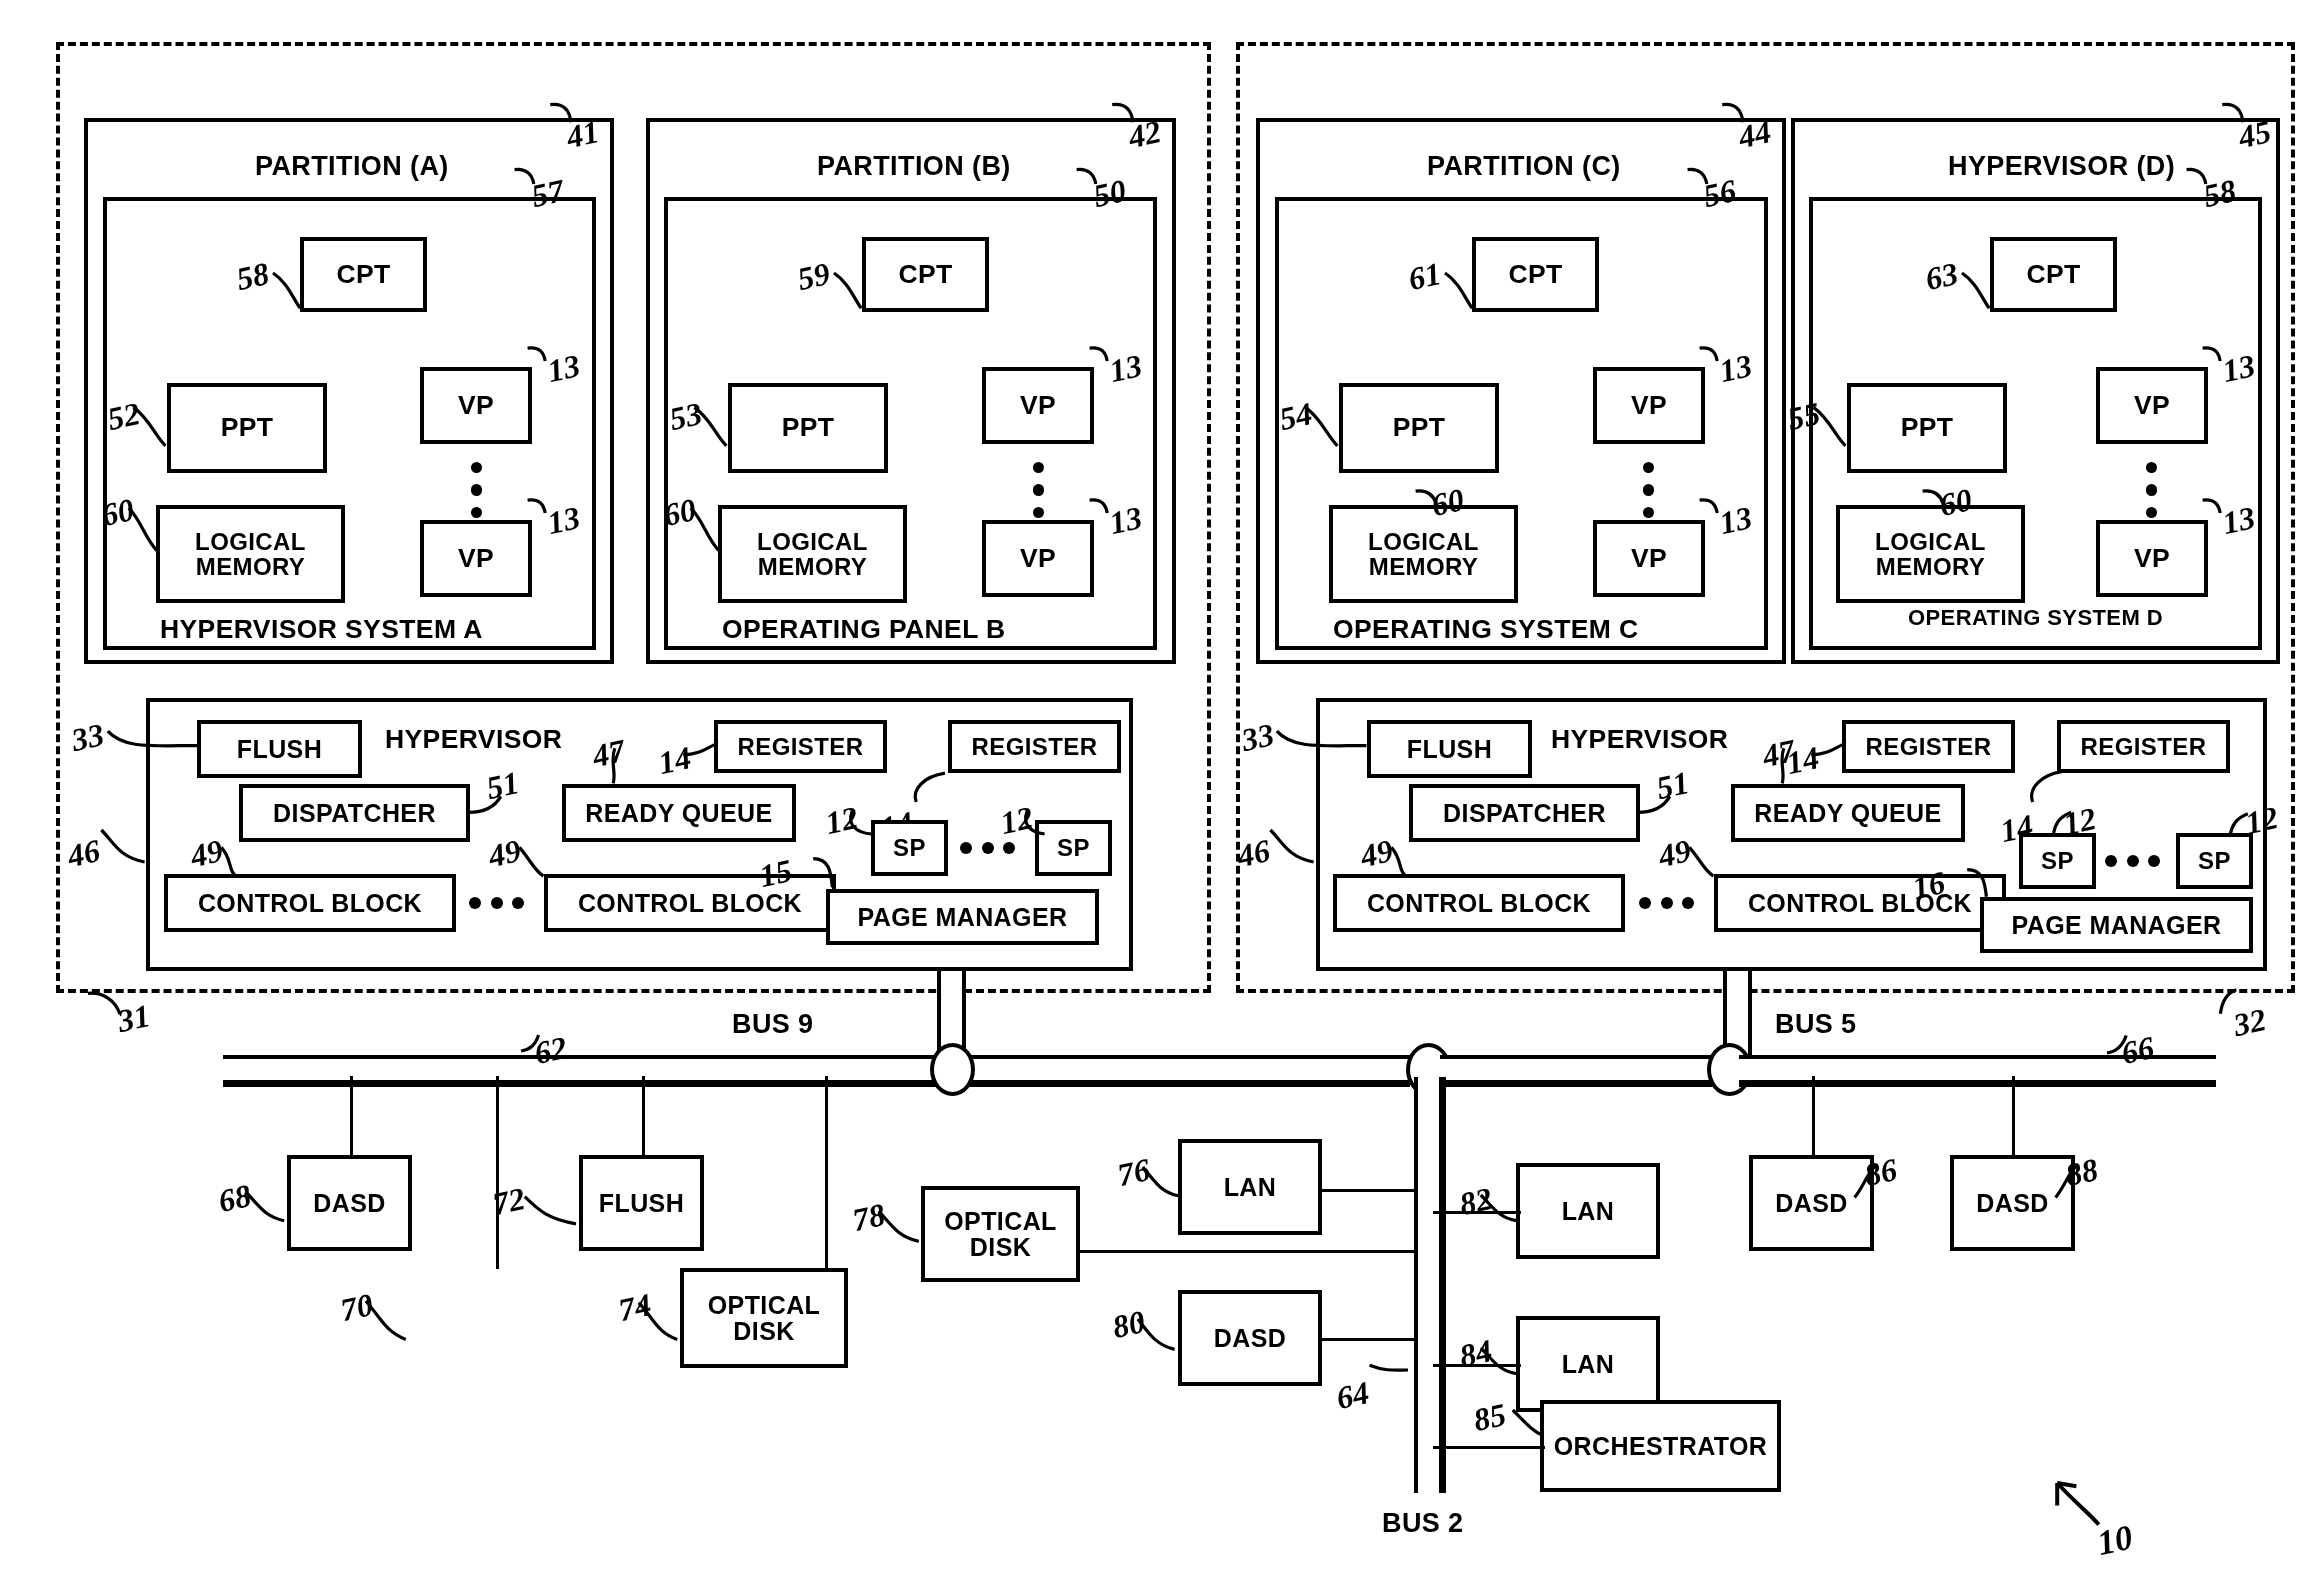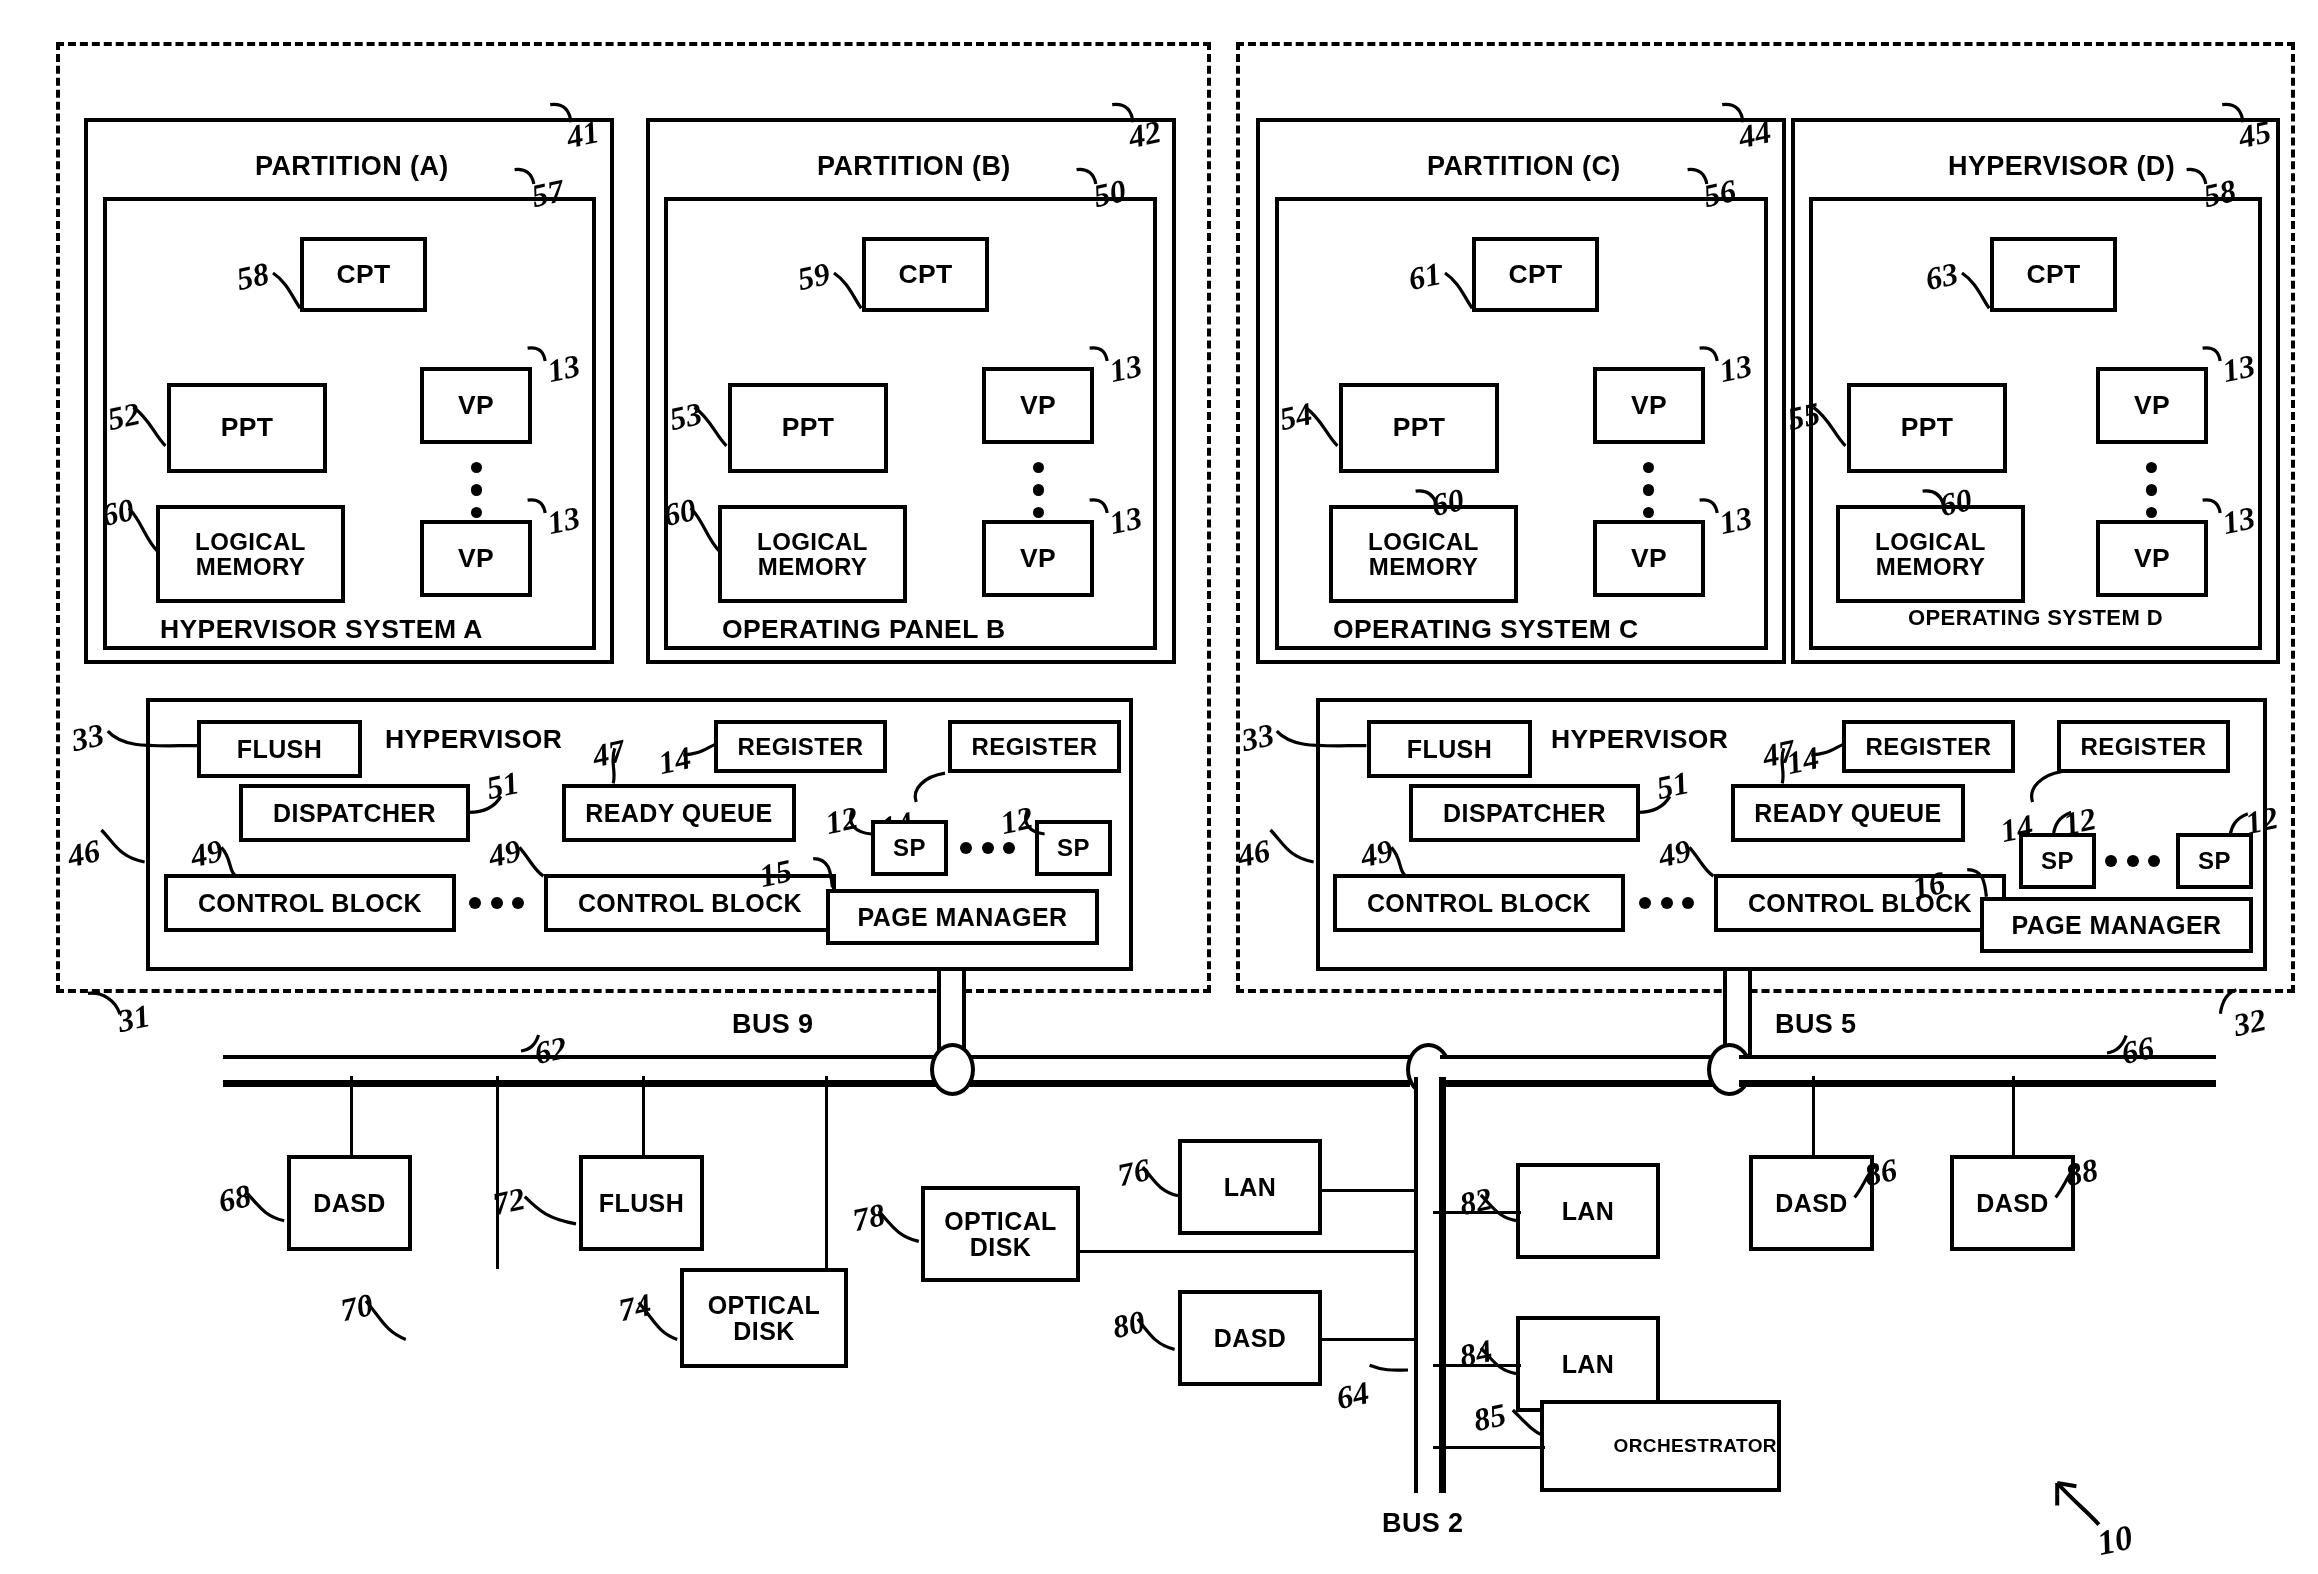--- a/index.html
+++ b/index.html
@@ -696,21 +696,21 @@
   <div class="abs box" style="left:1516px; top:1316px; width:144px; height:96px;">
     <span class="blabel" style="font-size:25px;">LAN</span>
   </div>
   <div class="wire-h" style="left:1433px; top:1364px; width:88px;"></div>
   <div class="ref" style="left:1464px; top:1338px;">84</div>
   <svg class="leader" style="left:1476px; top:1340px; width:56px; height:56px;" viewBox="0 0 70 70" width="56" height="56">
     <path d="M6,10 C22,26 28,38 50,42"></path>
   </svg>
 
   <div class="abs box" style="left:1540px; top:1400px; width:241px; height:92px;">
-    <span class="blabel" style="font-size:19px;text-align:right;">ORCHESTRATOR</span>
+    <span class="blabel" style="font-size:25px;">ORCHESTRATOR</span>
   </div>
   <div class="wire-h" style="left:1433px; top:1446px; width:112px;"></div>
   <div class="ref" style="left:1478px; top:1402px;">85</div>
   <svg class="leader" style="left:1508px; top:1402px; width:56px; height:56px;" viewBox="0 0 70 70" width="56" height="56">
     <path d="M6,10 C22,26 30,36 44,42"></path>
   </svg>
 
   <div class="wire-v" style="left:1812px; top:1076px; height:80px;"></div>
   <div class="abs box" style="left:1749px; top:1155px; width:125px; height:96px;">
     <span class="blabel" style="font-size:25px;">DASD</span>

